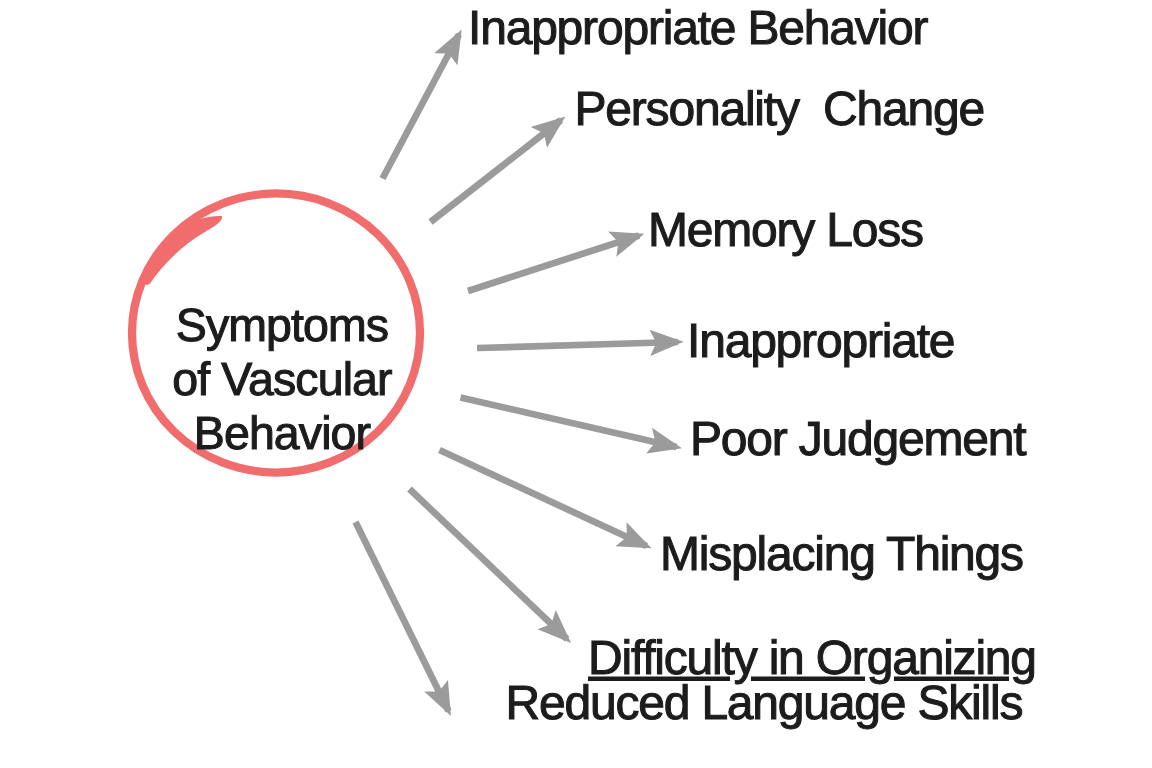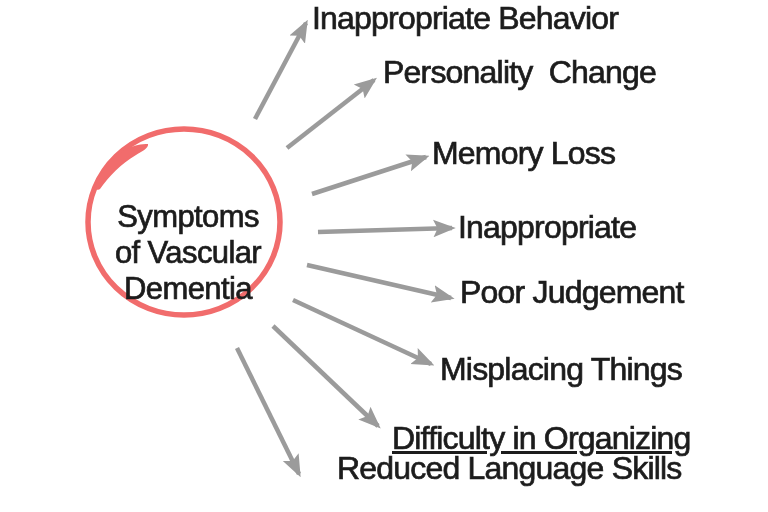--- a/index.html
+++ b/index.html
@@ -74,21 +74,21 @@
     <line class="arrow" x1="318" y1="232" x2="452" y2="228" marker-end="url(#ahead)"></line>
     <line class="arrow" x1="307" y1="265" x2="451" y2="298" marker-end="url(#ahead)"></line>
     <line class="arrow" x1="293" y1="300" x2="431" y2="364" marker-end="url(#ahead)"></line>
     <line class="arrow" x1="273" y1="326" x2="378" y2="426" marker-end="url(#ahead)"></line>
     <line class="arrow" x1="237" y1="348" x2="299" y2="474" marker-end="url(#ahead)"></line>
   </svg>
 
   <div class="center-text">
     <div>Symptoms</div>
     <div>of Vascular</div>
-    <div>Dementia</div>
+    <div>Behavior</div>
   </div>
 
   <div class="lbl lbl-0">Inappropriate Behavior</div>
   <div class="lbl lbl-1">Personality  Change</div>
   <div class="lbl lbl-2">Memory Loss</div>
   <div class="lbl lbl-3">Inappropriate</div>
   <div class="lbl lbl-4">Poor Judgement</div>
   <div class="lbl lbl-5">Misplacing Things</div>
   <div class="lbl lbl-6">Difficulty in Organizing</div>
   <div class="lbl lbl-7">Reduced Language Skills</div>

